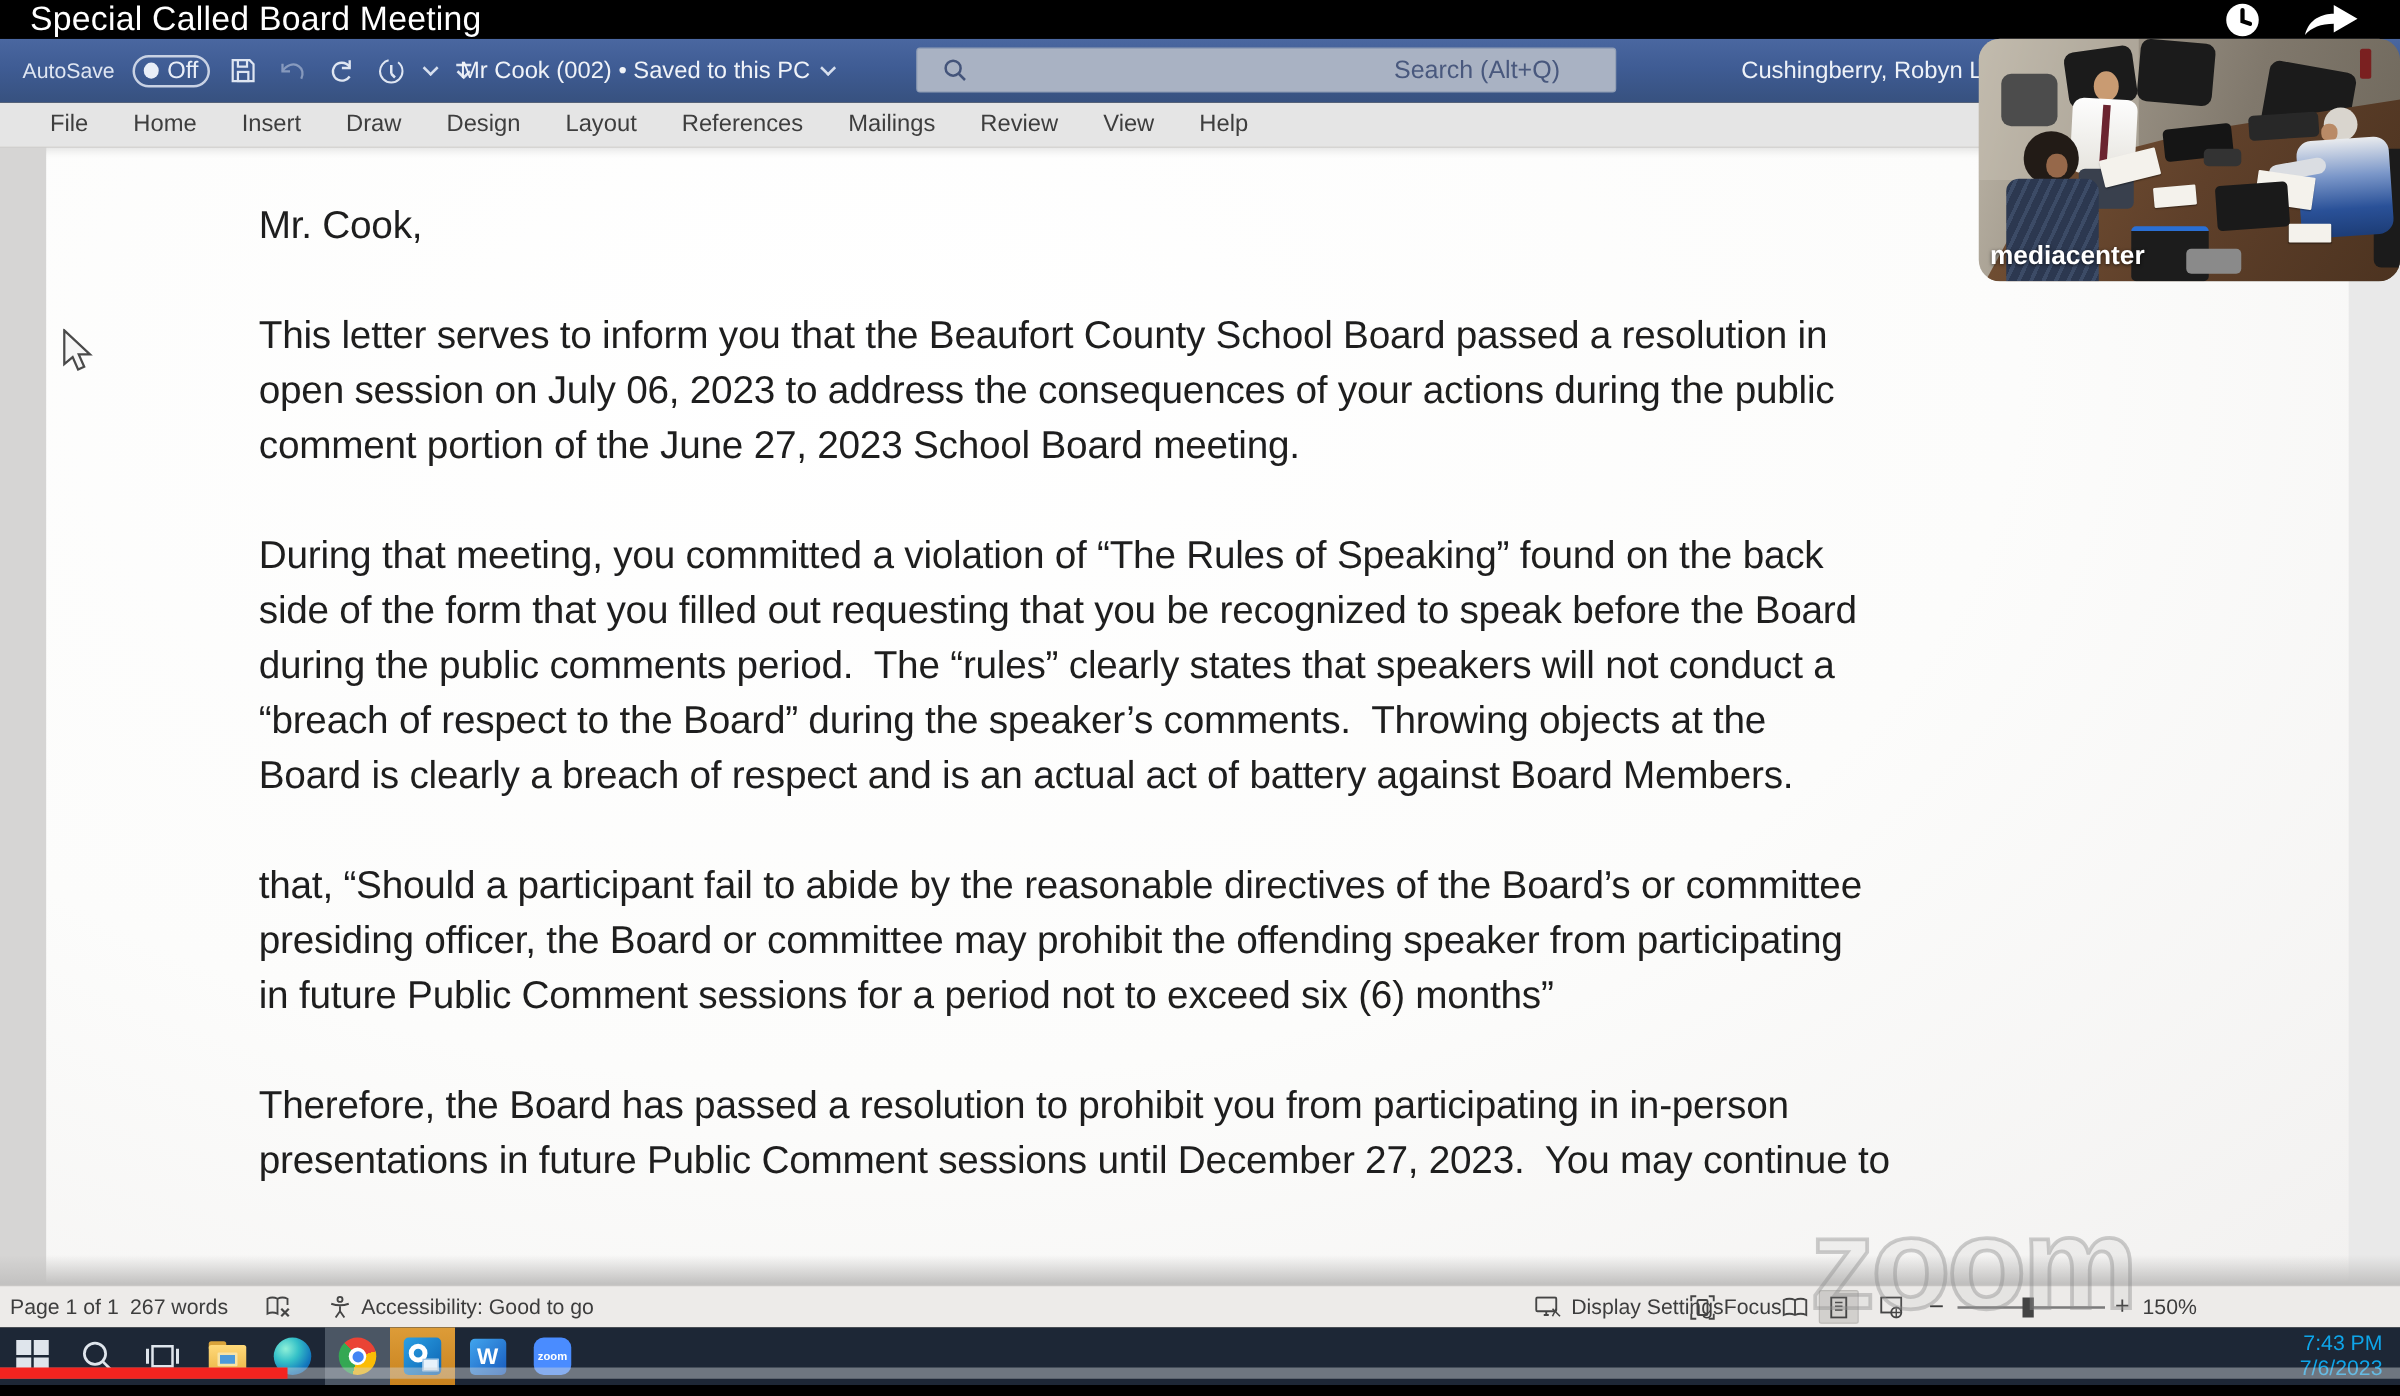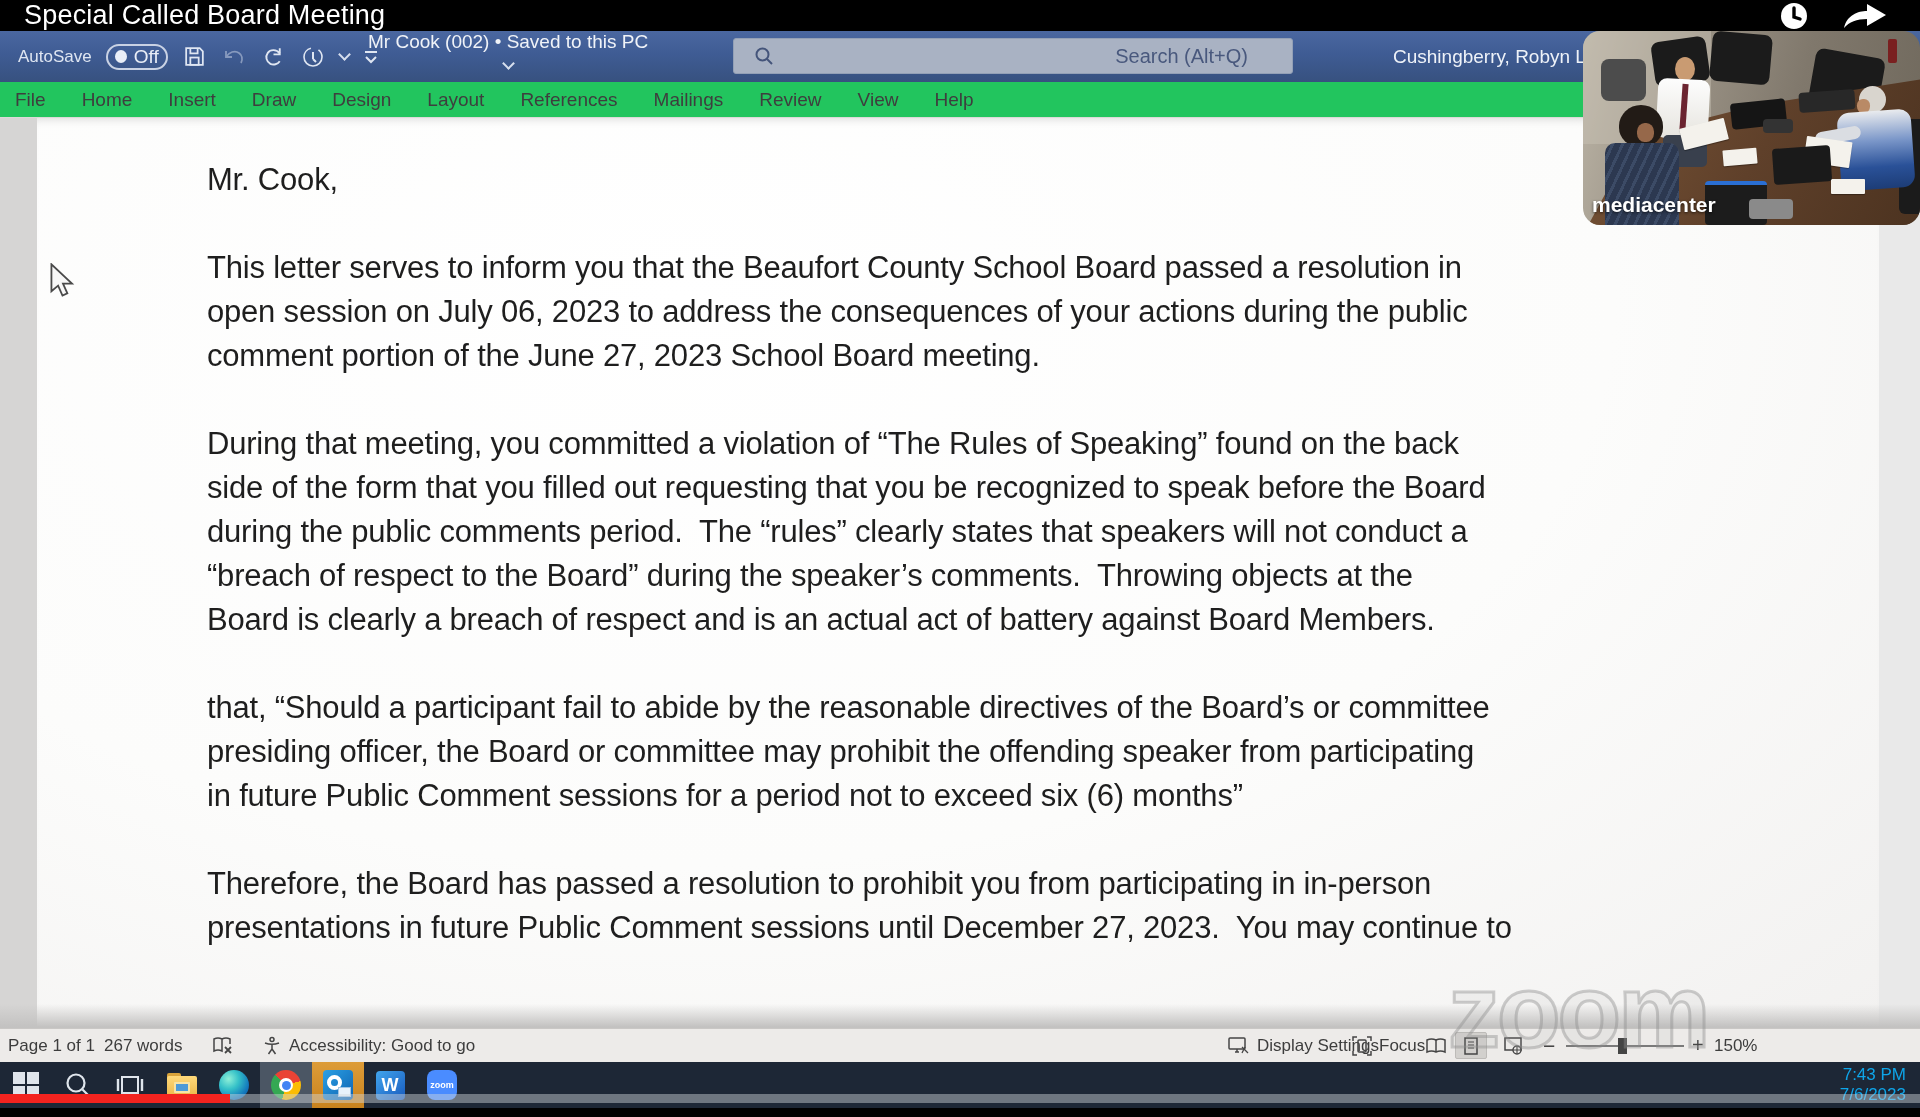--- a/index.html
+++ b/index.html
@@ -19,35 +19,35 @@
   .titlebar { left:0; top:31px; width:1920px; height:51px; z-index:5;
     background:linear-gradient(180deg,#4a67a0 0%, #3f5c94 45%, #37517f 100%); }
   .qat { left:18px; top:0; height:51px; display:flex; align-items:center; gap:14px; color:#e9edf5; }
   .autosave-label { font-size:17px; color:#dfe6f2; }
   .autosave-toggle { width:62px; height:26px; border:2px solid #c9d2e4; border-radius:14px;
     display:flex; align-items:center; padding:0 7px; gap:7px; }
   .autosave-knob { width:13px; height:13px; border-radius:50%; background:#e9eef7; }
   .autosave-state { font-size:19px; font-weight:400; color:#e9eef7; }
   .qat-icon { display:flex; align-items:center; }
   .dim { opacity:.45; }
-  .doc-title-group { left:368px; top:0; height:51px; display:flex; align-items:center; gap:10px;flex-direction:column; }
+  .doc-title-group { left:368px; top:0; height:51px; display:flex; align-items:center; gap:10px; }
   .doc-title { color:#f0f3f8; font-size:19px; }
   .chev { width:9px; height:9px; border-right:2px solid #d7dfee; border-bottom:2px solid #d7dfee;
     transform:rotate(45deg); margin-top:-4px; }
   .search-box { left:733px; top:7px; width:560px; height:36px; background:#a9b2c3;
     border-radius:3px; display:flex; align-items:center; padding-left:20px; gap:14px;
     border:1px solid #93a0b6; }
   .search-box input { background:transparent; border:none; outline:none; width:460px;
     font-size:20px; color:#35435f; font-family:"Liberation Sans", sans-serif;text-align:right; }
   .search-box input::placeholder { color:#44547a; opacity:.95; }
   .user-name { left:1393px; top:0; height:51px; line-height:51px; color:#eef2f8; font-size:19px; }
 
   
-  .ribbon { left:0; top:82px; width:1920px; height:36px; background:#22c55e;
-    border-bottom:1px solid #dcdad7; display:flex; align-items:center; padding-left:15px;
+  .ribbon { left:0; top:82px; width:1920px; height:36px; background:#e5e5e5;
+    border-bottom:1px solid #dcdad7; display:flex; align-items:center; padding-left:40px;
     gap:36px; z-index:4; }
   .ribbon-tab { font-size:19px; color:#3e3e3e; white-space:nowrap; }
 
   
   .doc-area { left:0; top:118px; width:1920px; height:910px; background:#e9e9e9; z-index:1; }
   .left-strip { left:0; top:0; width:37px; height:910px; background:#d6d5d4; }
   .page { left:37px; top:0; width:1842px; height:910px;
     background:radial-gradient(ellipse at 35% 20%, #ffffff 0%, #fcfcfb 55%, #f2f1f0 100%);
     box-shadow:inset 0 8px 8px -6px rgba(0,0,0,.12); }
   .doc-text { position:absolute; left:170px; top:40px; color:#1e1e1e; font-size:31px;

